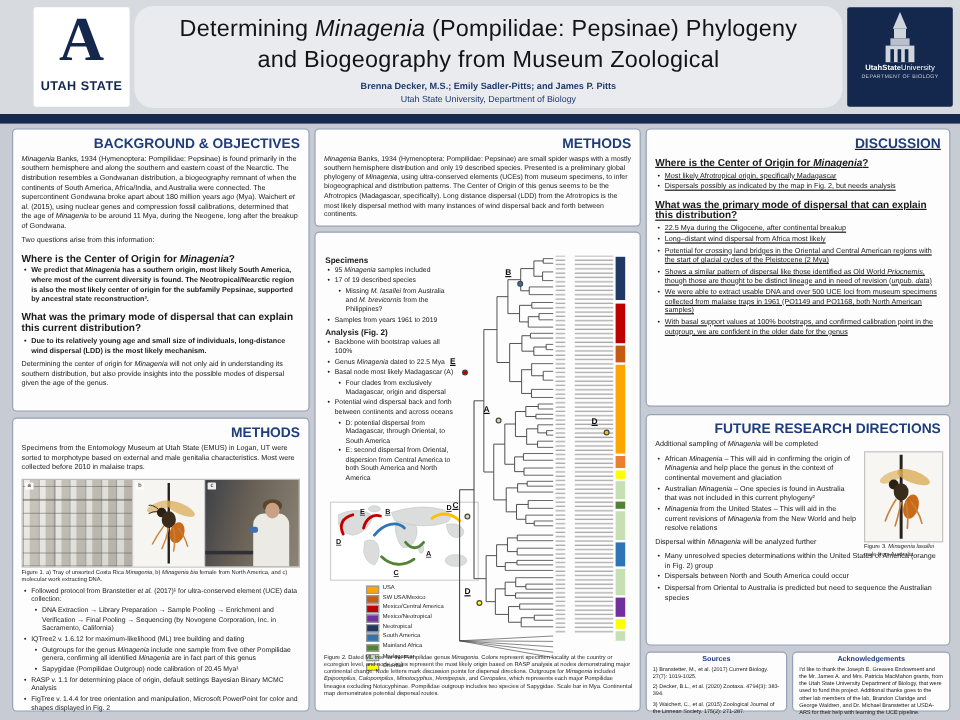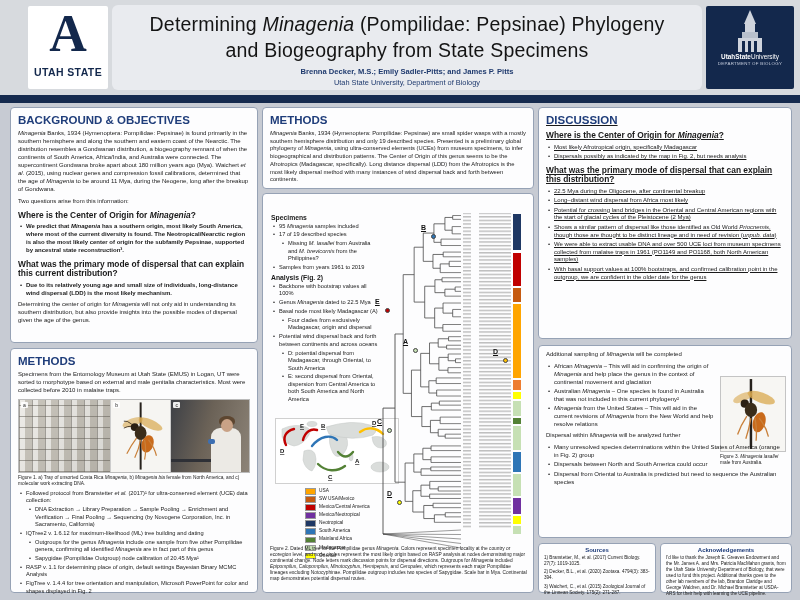--- a/index.html
+++ b/index.html
@@ -1,35 +1,35 @@
 <!DOCTYPE html>
 <html><head>
 <meta charset="utf-8">
 <style>
   html,body{margin:0;padding:0;}
   body{width:800px;height:600px;background:#c7cbd3;font-family:"Liberation Sans",sans-serif;color:#1a1a1a;position:relative;overflow:hidden;}
   
   #header{position:absolute;left:0;top:0;width:800px;height:95px;background:#d7dade;}
-  #title-panel{position:absolute;left:112px;top:5px;width:590px;height:85px;background:#e9ebef;border-radius:6px;}
+  #title-panel{position:absolute;left:112px;top:5px;width:590px;height:85px;background:#e9ebef;border-radius:16px;}
   .title-line{position:absolute;left:0;width:590px;text-align:center;font-size:19.5px;color:#141414;letter-spacing:.2px;}
   #title1{top:8px;} #title2{top:34px;}
   #authors{position:absolute;left:0;top:62px;width:590px;text-align:center;font-size:7.6px;font-weight:bold;color:#1f3a6e;}
   #affil{position:absolute;left:0;top:73px;width:590px;text-align:center;font-size:7.4px;color:#1f3a6e;}
   #logo-left{position:absolute;left:28px;top:6px;width:80px;height:83px;background:#ffffff;border-radius:2px;text-align:center;}
   #logo-left .bigA{font-family:"Liberation Serif",serif;font-weight:bold;font-size:52px;line-height:56px;color:#13284c;display:block;}
   #logo-left .usu{font-size:10.5px;font-weight:bold;color:#13284c;letter-spacing:.4px;display:block;margin-top:4px;}
   #logo-right{position:absolute;left:706px;top:6px;width:88px;height:83px;background:#13284c;border-radius:2px;text-align:center;}
   #logo-right svg{display:block;margin:4px auto 0;}
   .usu-r1{font-size:6.4px;color:#ffffff;display:block;margin-top:1px;}
   .usu-r1 b{font-weight:bold;}
   .usu-r2{font-size:4.4px;color:#c7cede;display:block;letter-spacing:.3px;margin-top:1px;}
   #header-bar{position:absolute;left:0;top:95px;width:800px;height:8px;background:#152a4e;}
   
   .box{position:absolute;background:#fdfdfe;border:1px solid #96a2b5;border-radius:4px;box-sizing:border-box;padding:5px 7px;}
-  .sec-h{color:#1f3d7a;font-weight:bold;text-align:left;font-size:11.5px;margin:1px 0 4px;}
+  .sec-h{color:#1f3d7a;font-weight:bold;text-align:right;font-size:11.5px;margin:1px 0 4px;}
   .sec-h-sm{color:#1f3d7a;font-weight:bold;text-align:center;font-size:6px;margin:0 0 2px;}
   .p{font-size:6px;line-height:1.33;margin:0 0 4px;}
   .q{font-weight:bold;font-size:8.4px;line-height:1.15;margin:5px 0 3px;}
   .gh{font-weight:bold;font-size:6.8px;margin:3px 0 1px;}
   .b{position:relative;font-size:6px;line-height:1.3;margin:1.5px 0 1.5px 8px;}
   .b:before{content:"\2022";position:absolute;left:-6px;}
   .b.bold{font-weight:bold;}
   .b2{margin-left:17px;}
   .sm .b{font-size:5.7px;}
   .cap{font-size:4.8px;line-height:1.25;color:#222;}
@@ -70,21 +70,21 @@
   
   .ref{font-size:4.6px;line-height:1.3;margin:0 0 2.5px;text-align:left;}
   #ack-text{font-size:4.6px;line-height:1.3;text-align:left;}
 </style>
 </head>
 <body>
 
 <div id="header">
   <div id="title-panel">
     <div id="title1" class="title-line">Determining <i>Minagenia</i> (Pompilidae: Pepsinae) Phylogeny</div>
-    <div id="title2" class="title-line">and Biogeography from State Specimens</div>
+    <div id="title2" class="title-line">and Biogeography from Museum Zoological</div>
     <div id="authors">Brenna Decker, M.S.; Emily Sadler-Pitts; and James P. Pitts</div>
     <div id="affil">Utah State University, Department of Biology</div>
   </div>
   <div id="logo-left">
     <span class="bigA">A</span>
     <span class="usu">UTAH STATE</span>
   </div>
   <div id="logo-right">
     <svg width="40" height="42" viewBox="0 0 40 42">
       <polygon points="20,0 26,14 14,14" fill="#cfd4dd"></polygon>
@@ -473,20 +473,21 @@
   <div class="q">What was the primary mode of dispersal that can explain this distribution?</div>
   <div class="b">22.5 Mya during the Oligocene, after continental breakup</div>
   <div class="b">Long–distant wind dispersal from Africa most likely</div>
   <div class="b">Potential for crossing land bridges in the Oriental and Central American regions with the start of glacial cycles of the Pleistocene (2 Mya)</div>
   <div class="b">Shows a similar pattern of dispersal like those identified as Old World <i>Priocnemis</i>, though those are thought to be distinct lineage and in need of revision (<i>unpub. data</i>)</div>
   <div class="b">We were able to extract usable DNA and over 500 UCE loci from museum specimens collected from malaise traps in 1961 (PO1149 and PO1168, both North American samples)</div>
   <div class="b">With basal support values at 100% bootstraps, and confirmed calibration point in the outgroup, we are confident in the older date for the genus</div>
 </div>
 
 <div class="box" style="left:538px;top:345px;width:254px;height:193px;">
+  <div class="sec-h">FUTURE RESEARCH DIRECTIONS</div>
   <div class="p">Additional sampling of <i>Minagenia</i> will be completed</div>
   <div id="fig3">
     <div id="fig3-img">
       <svg width="100%" height="100%" viewBox="0 0 60 72" preserveAspectRatio="xMidYMid meet">
         <line x1="28" y1="2" x2="28" y2="70" stroke="#26211c" stroke-width="2.4"></line>
         <ellipse cx="38" cy="20" rx="14" ry="5" fill="#d9a84e" opacity=".75" transform="rotate(20 38 20)"></ellipse>
         <ellipse cx="20" cy="20" rx="10" ry="4" fill="#d9a84e" opacity=".6" transform="rotate(-24 20 20)"></ellipse>
         <circle cx="22" cy="26" r="4" fill="#2b2014"></circle>
         <ellipse cx="28" cy="32" rx="6" ry="7" fill="#3a2c1a"></ellipse>
         <ellipse cx="36" cy="44" rx="6" ry="10" fill="#c96a1b" transform="rotate(16 36 44)"></ellipse>

